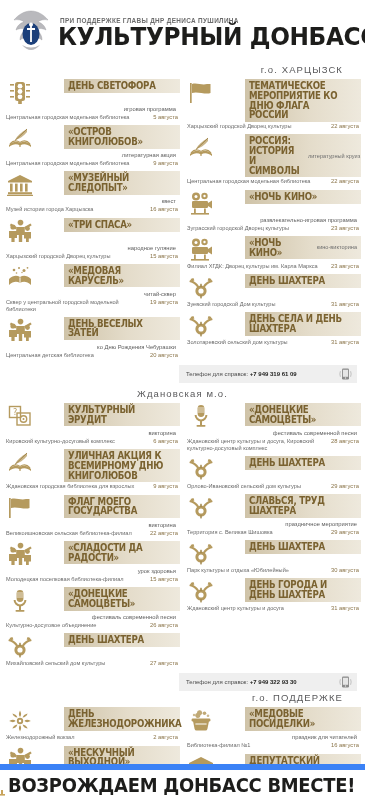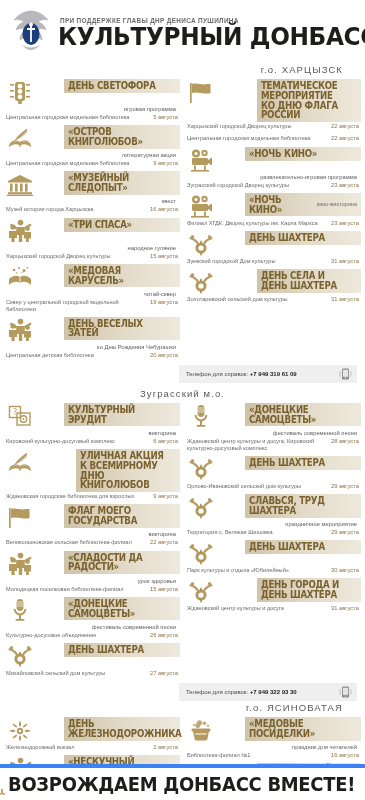--- a/index.html
+++ b/index.html
@@ -79,21 +79,21 @@
     font-family: "DejaVu Sans", sans-serif;
     font-weight: bold;
     font-size: 9.6px;
     line-height: 1.02;
     letter-spacing: -0.3px;
     color: #7a6230;
     transform: scaleX(0.9);
     transform-origin: left center;
     width: 111%;
   }
-  .band.tall { min-height: 23px; margin-left: 12px; }
+  .band.tall { min-height: 23px; }
   .band.inline-sub { justify-content: space-between; gap: 3px; }
   .band .sub-inline {
     font-size: 5.6px; color: #6f6f6f; text-align: right;
     line-height: 1.15; flex: 0 0 auto; transform: none;
     font-weight: normal;
   }
   .subtitle {
     font-size: 5.8px; color: #5d5d5d;
     text-align: right;
     padding: 1px 4px 0 0;
@@ -119,21 +119,21 @@
   .phone-ico { flex:0 0 13px; display:flex; align-items:center; justify-content:center;}
   .phone-ico svg { display:block; }
 
   
   .footer {
     position: absolute; left: 0; bottom: 0;
     width: 365px; height: 36px;
     background: #ffffff;
     display: flex; align-items: center; justify-content: center;
     gap: 3px;
-    border-top: 4px solid #3b82f6;
+    border-top: 6px solid #3b82f6;
   }
   .footer-ico { width: 26px; height: 22px; flex: 0 0 26px; }
   .footer-ico svg { display:block; width:100%; height:100%; }
   .footer-text {
     font-family: "DejaVu Sans", sans-serif;
     font-weight: bold; font-size: 19.5px; letter-spacing: -0.3px;
     color: #1d1d1b; transform: scaleX(0.92); transform-origin: left center;
     white-space: nowrap;
   }
 </style>
@@ -335,20 +335,38 @@
               <div class="band tall">
                 <div class="ttl">ТЕМАТИЧЕСКОЕ МЕРОПРИЯТИЕ КО ДНЮ ФЛАГА РОССИИ</div>
               </div>
             </div>
             <div class="card-bot">
               <div class="venue">Харцызский городской Дворец культуры</div>
               <div class="date">22 августа</div>
             </div>
           </div>
           <div class="card">
+            <div class="card-top">
+              <div class="icon-cell">
+                <svg width="26" height="22" viewBox="0 0 26 22">
+                  <g fill="none" stroke="#b59a5e" stroke-width="1.2">
+    <path d="M2 17 C6 13 10 13 13 15 C16 13 20 13 24 17 L24 19 C20 15.6 16 15.6 13 17.6 C10 15.6 6 15.6 2 19 Z" fill="#b59a5e" stroke="none"></path>
+    <path d="M13 15 L13 19"></path>
+                    <path d="M3 16 C6 12.5 10 12.5 13 14.6"></path>
+    <path d="M23 16 C20 12.5 16 12.5 13 14.6"></path>
+                  </g>
+    <path d="M20 1 C14 4 10 8 8 12 C12 11 17 8 20 4 Z" fill="#b59a5e" opacity="0.75"></path>
+    <path d="M20 1 L8 12.5" stroke="#9c8044" stroke-width="0.9" fill="none"></path>
+                </svg>
+              </div>
+              <div class="band tall inline-sub">
+                <div class="ttl">РОССИЯ: ИСТОРИЯ И СИМВОЛЫ</div>
+                <div class="sub-inline">литературный круиз</div>
+              </div>
+            </div>
             <div class="card-bot">
               <div class="venue">Центральная городская модельная библиотека</div>
               <div class="date">22 августа</div>
             </div>
           </div>
           <div class="card">
             <div class="card-top">
               <div class="icon-cell">
                 <svg width="24" height="24" viewBox="0 0 24 24">
                   <g fill="#b59a5e">
@@ -469,21 +487,21 @@
   <circle cx="6.5" cy="10" r="0.7" fill="#e6e6e6"></circle>
   <g stroke="#b5b5b5" stroke-width="0.8" fill="none">
   <path d="M1.4 3.2 Q0.3 6 1.4 8.8"></path>
                 <path d="M11.6 3.2 Q12.7 6 11.6 8.8"></path>
               </g>
             </svg>
           </div>
         </div>
       </div>
     </div>
-    <div class="city-line center2">Зуграсский м.о.</div>
+    <div class="city-line center2">Ждановская м.о.</div>
     <div class="section">
       <div class="cols">
         <div class="col">
           <div class="card">
             <div class="card-top">
               <div class="icon-cell">
                 <svg width="24" height="22" viewBox="0 0 24 22">
                   <g fill="none" stroke="#b59a5e" stroke-width="1.4">
     <rect x="1.5" y="1.5" width="11" height="11"></rect>
                     <rect x="9" y="8" width="13" height="12"></rect>
@@ -774,21 +792,21 @@
   <circle cx="6.5" cy="10" r="0.7" fill="#e6e6e6"></circle>
   <g stroke="#b5b5b5" stroke-width="0.8" fill="none">
   <path d="M1.4 3.2 Q0.3 6 1.4 8.8"></path>
                 <path d="M11.6 3.2 Q12.7 6 11.6 8.8"></path>
               </g>
             </svg>
           </div>
         </div>
       </div>
     </div>
-    <div class="city-line right">г.о. ЯСИНОВАТАЯ</div>
+    <div class="city-line right">г.о. ПОДДЕРЖКЕ</div>
     <div class="section">
       <div class="cols">
         <div class="col">
           <div class="card">
             <div class="card-top">
               <div class="icon-cell">
                 <svg width="26" height="24" viewBox="0 0 26 24">
                   <g fill="#b59a5e">
     <circle cx="13" cy="12" r="3.2"></circle>
     <g id="p">

